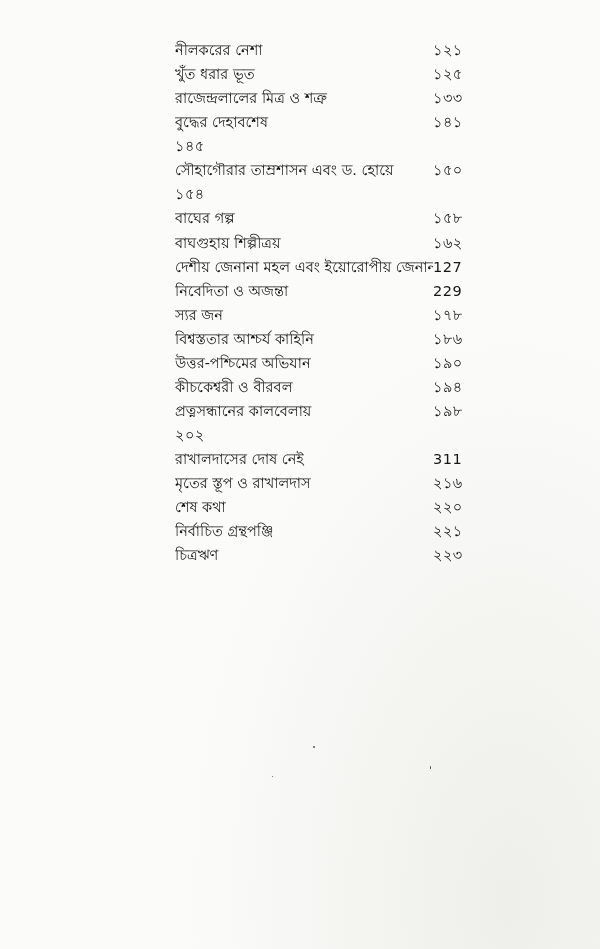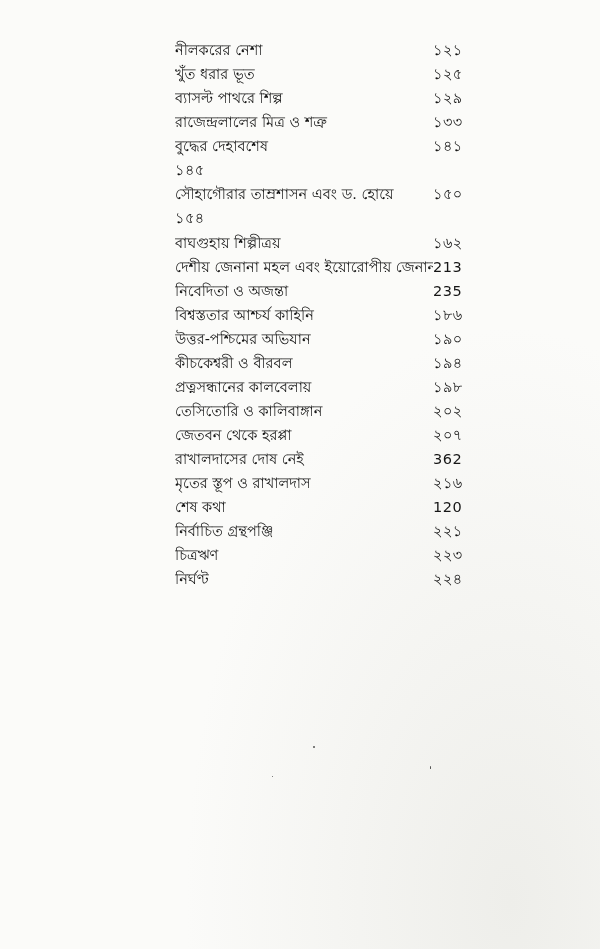--- a/index.html
+++ b/index.html
@@ -36,99 +36,94 @@
   <ul class="toc">
     <li class="toc-row">
         <span class="toc-title">নীলকরের নেশা</span>
         <span class="toc-page">১২১</span>
       </li>
     <li class="toc-row">
         <span class="toc-title">খুঁত ধরার ভূত</span>
         <span class="toc-page">১২৫</span>
       </li>
     <li class="toc-row">
-        <span class="toc-title">ব্যাসল্ট পাথরে শিল্প</span>
-        <span class="toc-page">১২৯</span>
-      </li>
-    <li class="toc-row">
         <span class="toc-title">রাজেন্দ্রলালের মিত্র ও শত্রু</span>
         <span class="toc-page">১৩৩</span>
       </li>
     <li class="toc-row">
         <span class="toc-title">বুদ্ধের দেহাবশেষ</span>
         <span class="toc-page">১৪১</span>
       </li>
     <li class="toc-row">
         <span class="toc-page">১৪৫</span>
       </li>
     <li class="toc-row">
         <span class="toc-title">সৌহাগৌরার তাম্রশাসন এবং ড. হোয়ে</span>
         <span class="toc-page">১৫০</span>
       </li>
     <li class="toc-row">
         <span class="toc-page">১৫৪</span>
       </li>
     <li class="toc-row">
+        <span class="toc-title">বাঘের গল্প</span>
+        <span class="toc-page">১৫৮</span>
+      </li>
+    <li class="toc-row">
         <span class="toc-title">বাঘগুহায় শিল্পীত্রয়</span>
         <span class="toc-page">১৬২</span>
       </li>
     <li class="toc-row">
         <span class="toc-title">দেশীয় জেনানা মহল এবং ইয়োরোপীয় জেনানা</span>
-        <span class="toc-page">213</span>
+        <span class="toc-page">127</span>
       </li>
     <li class="toc-row">
         <span class="toc-title">নিবেদিতা ও অজন্তা</span>
-        <span class="toc-page">235</span>
+        <span class="toc-page">229</span>
+      </li>
+    <li class="toc-row">
+        <span class="toc-title">স্যর জন</span>
+        <span class="toc-page">১৭৮</span>
       </li>
     <li class="toc-row">
         <span class="toc-title">বিশ্বস্ততার আশ্চর্য কাহিনি</span>
         <span class="toc-page">১৮৬</span>
       </li>
     <li class="toc-row">
         <span class="toc-title">উত্তর-পশ্চিমের অভিযান</span>
         <span class="toc-page">১৯০</span>
       </li>
     <li class="toc-row">
         <span class="toc-title">কীচকেশ্বরী ও বীরবল</span>
         <span class="toc-page">১৯৪</span>
       </li>
     <li class="toc-row">
         <span class="toc-title">প্রত্নসন্ধানের কালবেলায়</span>
         <span class="toc-page">১৯৮</span>
       </li>
     <li class="toc-row">
-        <span class="toc-title">তেসিতোরি ও কালিবাঙ্গান</span>
         <span class="toc-page">২০২</span>
       </li>
     <li class="toc-row">
-        <span class="toc-title">জেতবন থেকে হরপ্পা</span>
-        <span class="toc-page">২০৭</span>
-      </li>
-    <li class="toc-row">
         <span class="toc-title">রাখালদাসের দোষ নেই</span>
-        <span class="toc-page">362</span>
+        <span class="toc-page">311</span>
       </li>
     <li class="toc-row">
         <span class="toc-title">মৃতের স্তূপ ও রাখালদাস</span>
         <span class="toc-page">২১৬</span>
       </li>
     <li class="toc-row">
         <span class="toc-title">শেষ কথা</span>
-        <span class="toc-page">120</span>
+        <span class="toc-page">২২০</span>
       </li>
     <li class="toc-row">
         <span class="toc-title">নির্বাচিত গ্রন্থপঞ্জি</span>
         <span class="toc-page">২২১</span>
       </li>
     <li class="toc-row">
         <span class="toc-title">চিত্রঋণ</span>
         <span class="toc-page">২২৩</span>
       </li>
-    <li class="toc-row">
-        <span class="toc-title">নির্ঘণ্ট</span>
-        <span class="toc-page">২২৪</span>
-      </li>
   </ul>
 
   <span class="speck" style="left:313px; top:746px;"></span>
   <span class="speck" style="left:430px; top:766px; width:1px; height:3px;"></span>
   <span class="speck" style="left:272px; top:776px; width:1px; height:1px;"></span>
 </div>
 
 </body></html>

